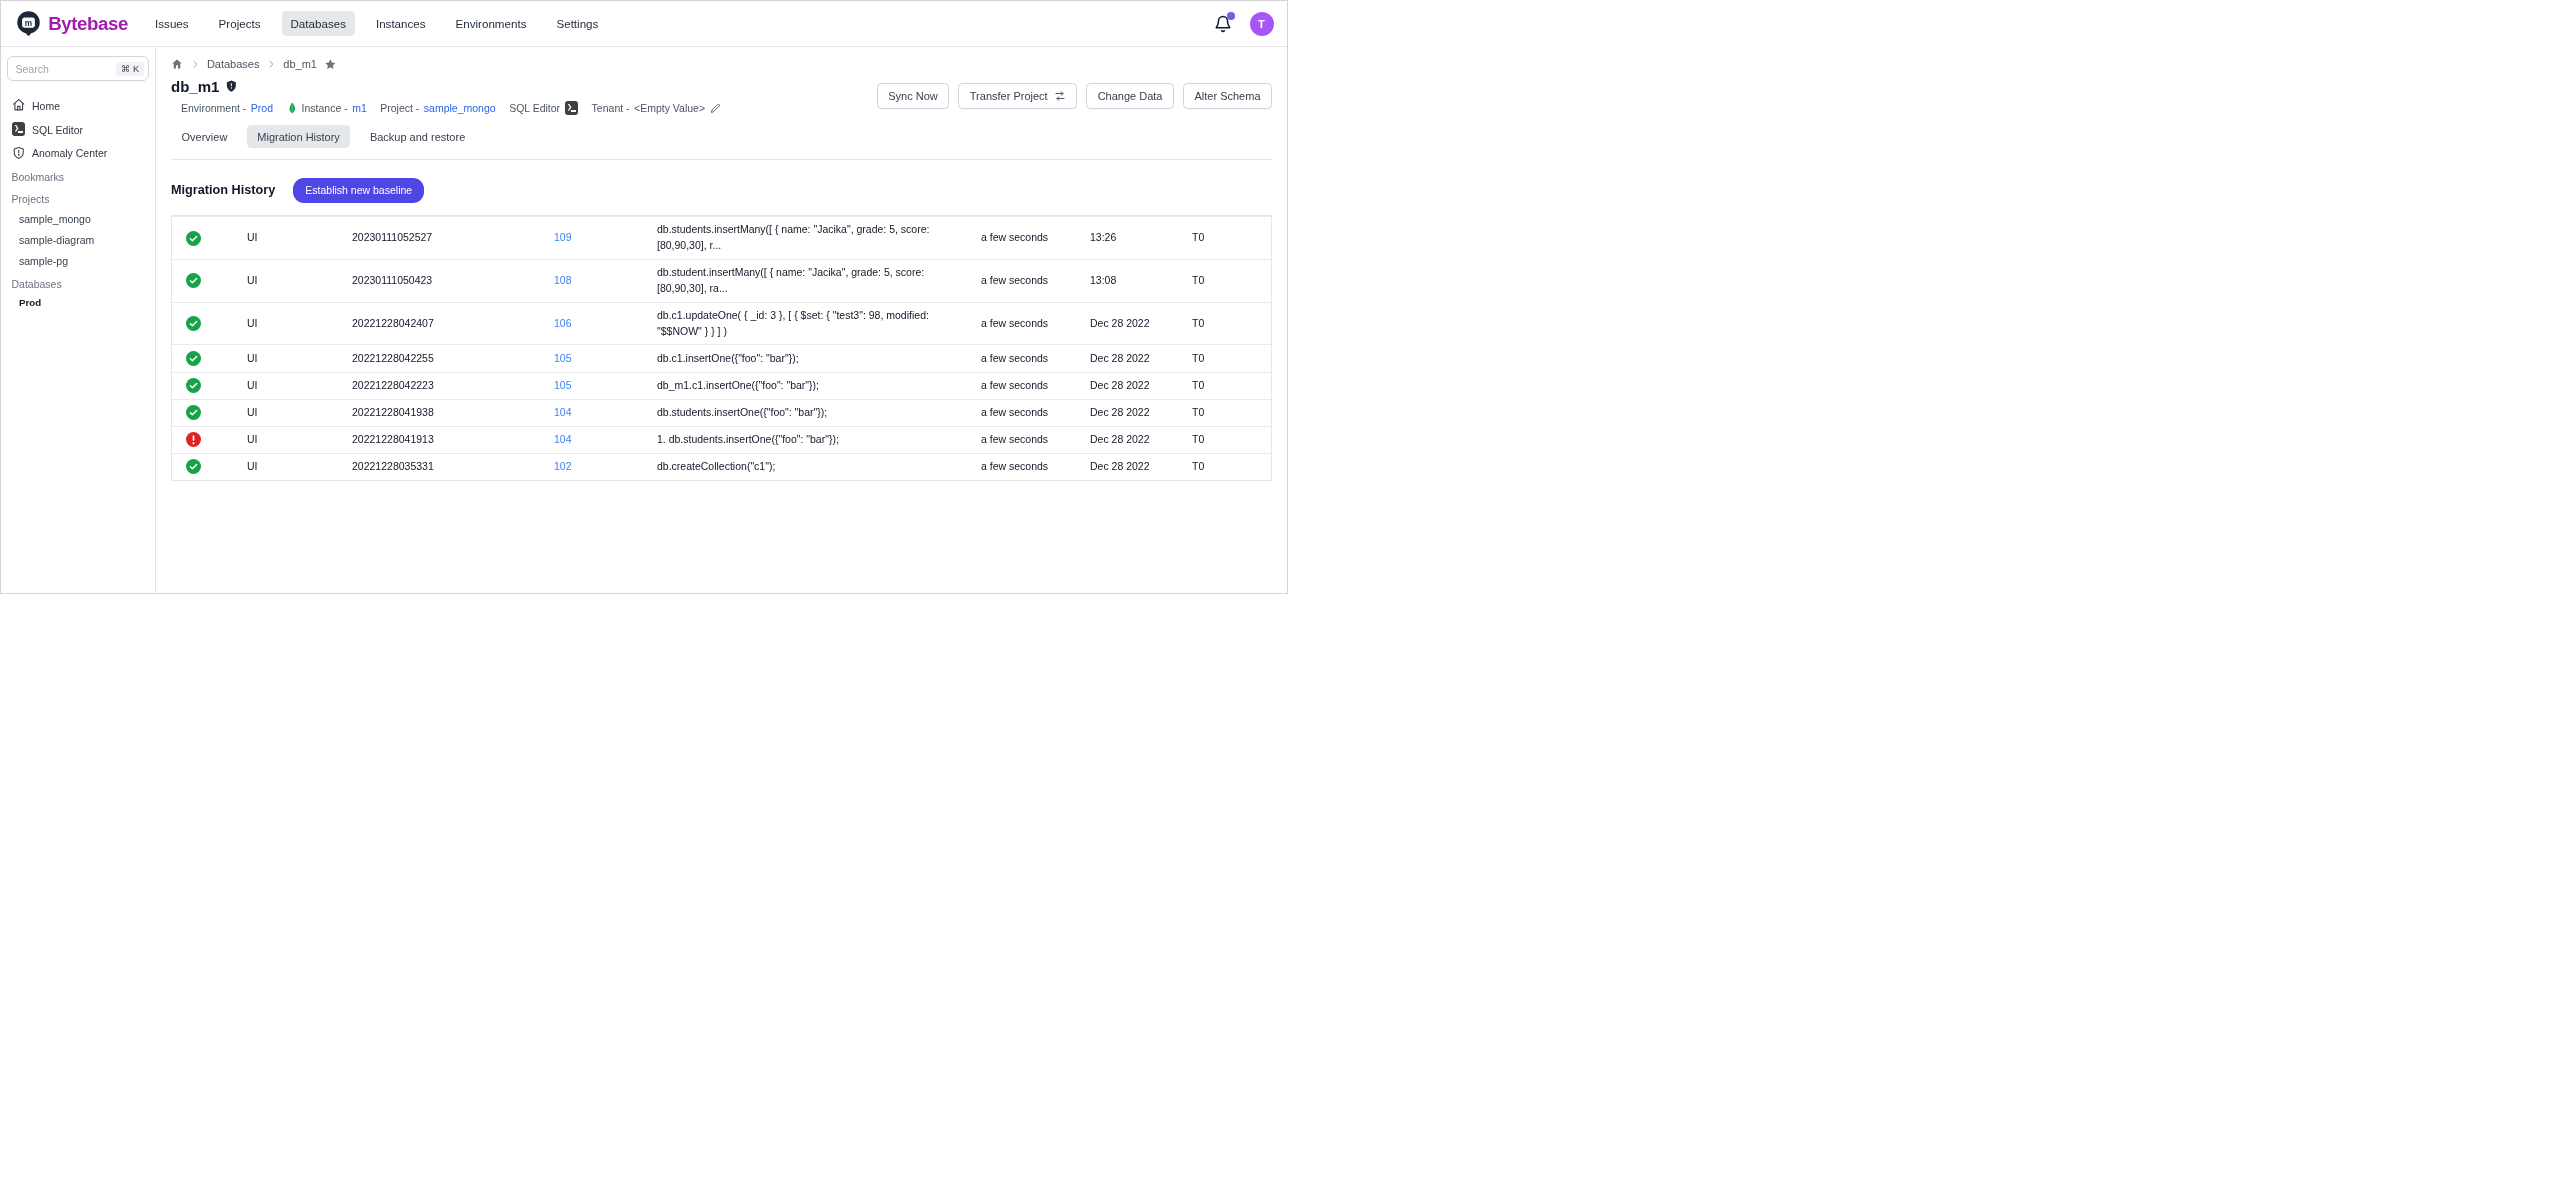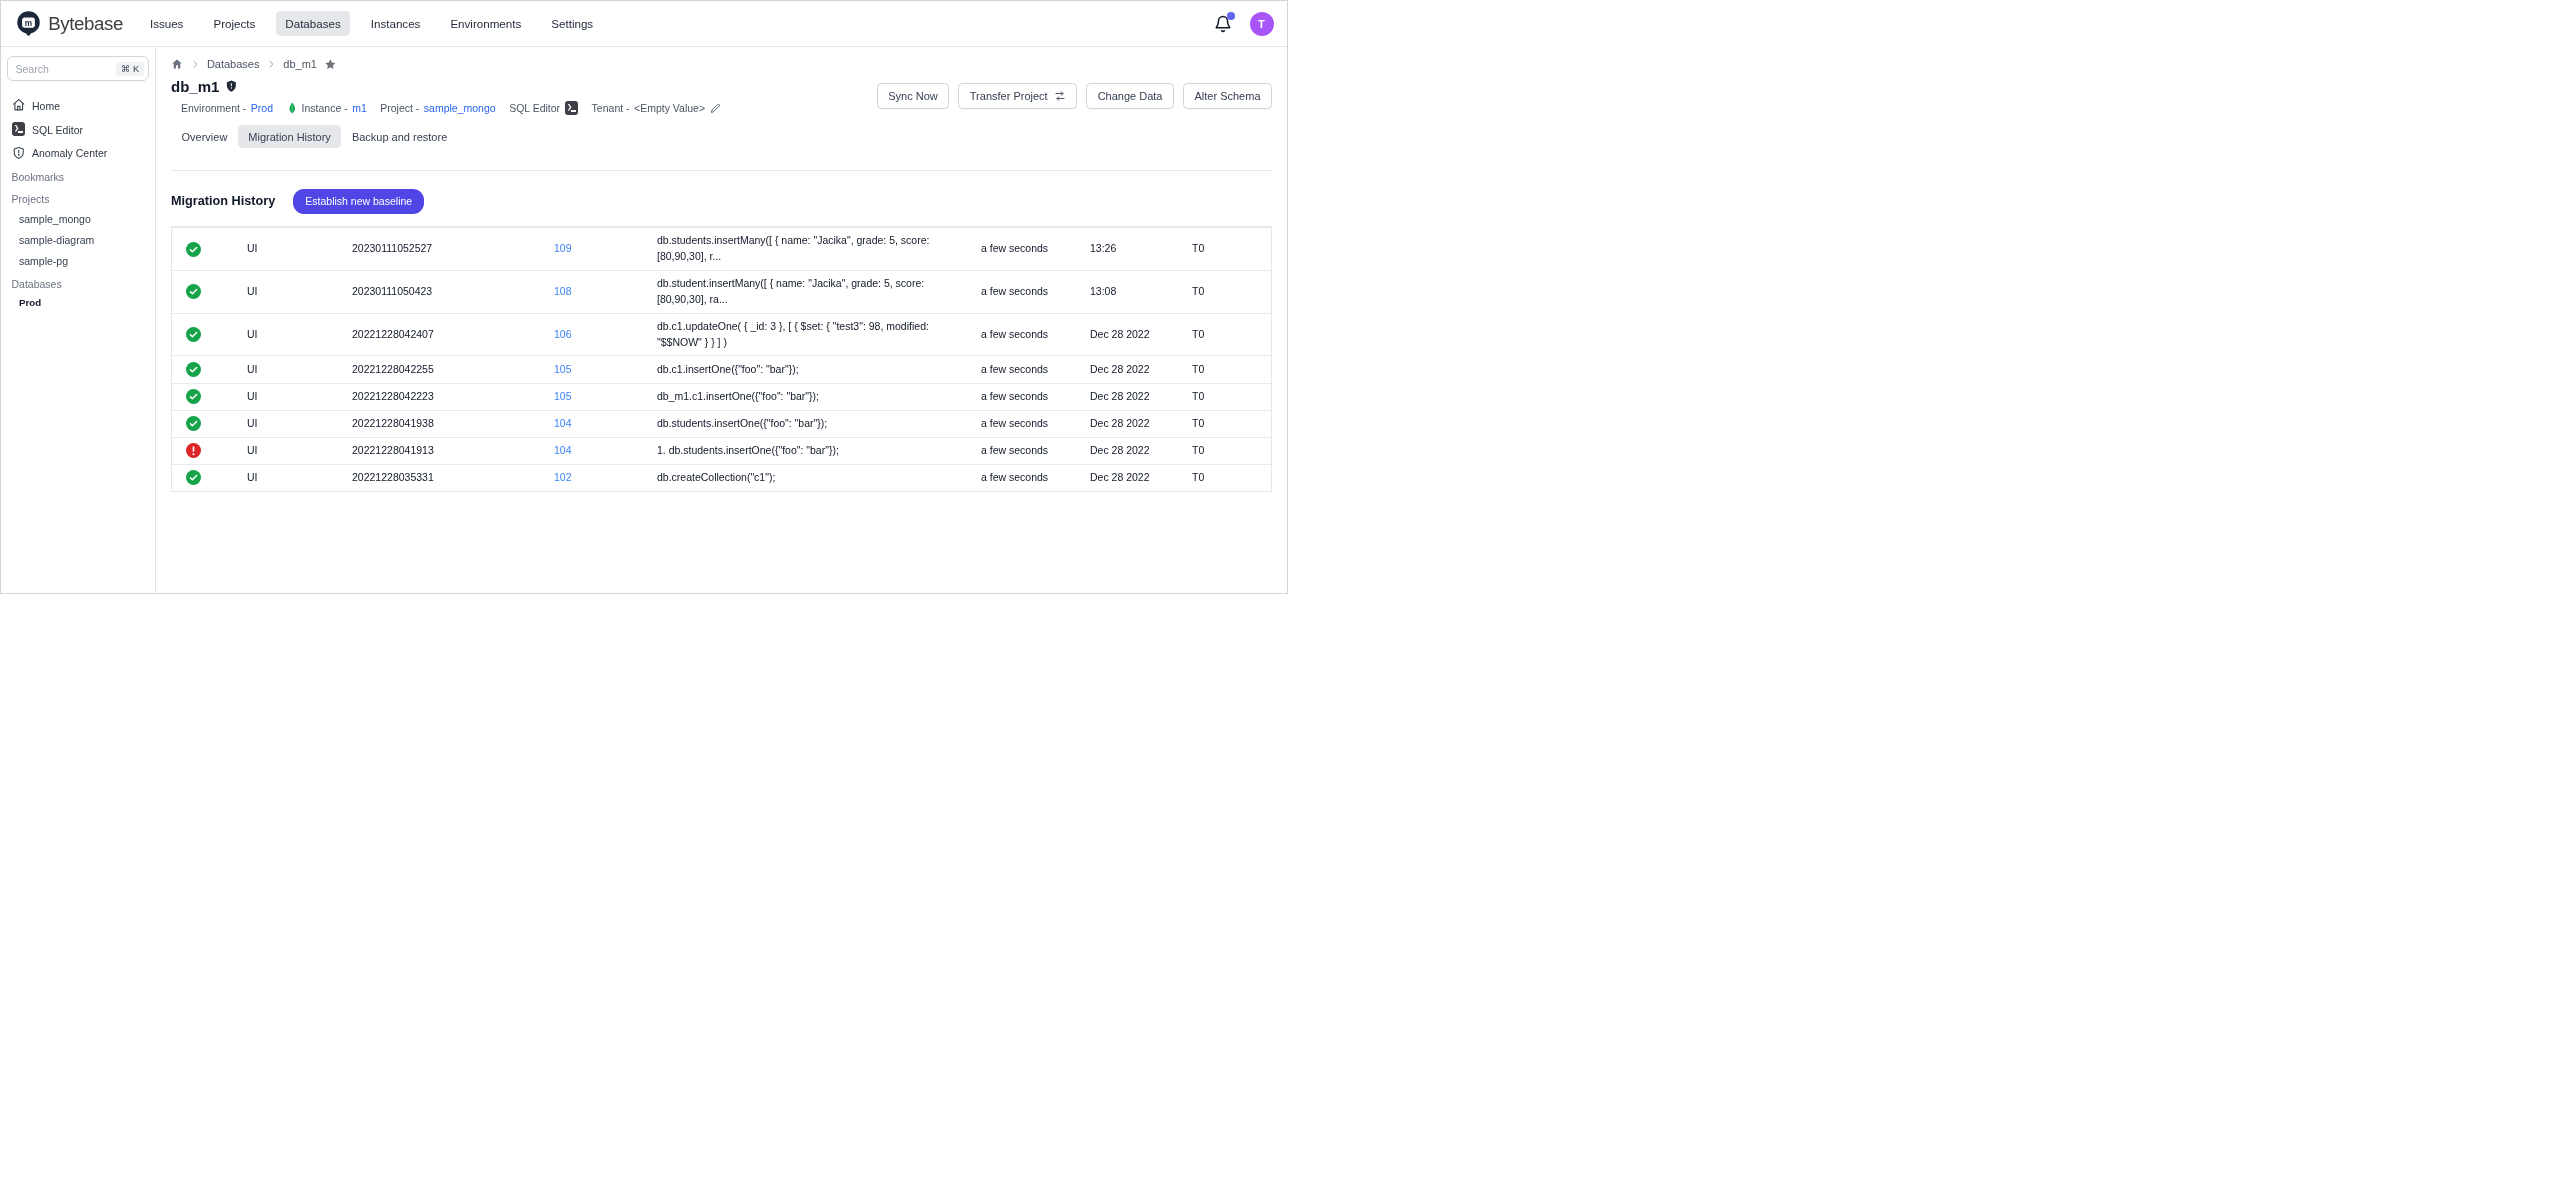--- a/index.html
+++ b/index.html
@@ -9,21 +9,21 @@
     border: 0.7px solid #d4d4d8; display: flex; flex-direction: column;
     overflow: hidden; position: relative;
   }
 
   
   .navbar {
     height: 46px; flex: 0 0 46px; display: flex; align-items: center;
     padding: 0 13.5px; border-bottom: 0.7px solid #e5e7eb; background: #fff;
   }
   .brand { display: flex; align-items: center; gap: 6.7px; }
-  .brand-text { font-size: 18.7px; font-weight: 400; color: #404040; letter-spacing: -0.4px; }
+  .brand-text { font-size: 18.7px; font-weight: 700; color: #a21caf; letter-spacing: -0.4px; }
   .main-nav { display: flex; align-items: center; gap: 12px; margin-left: 18px; }
   .nav-item { font-size: 11.6px; color: #1f2937; padding: 6px 9px; border-radius: 4.5px; cursor: pointer; white-space: nowrap; }
   .nav-item.active { background: #e5e7eb; }
   .nav-right { margin-left: auto; display: flex; align-items: center; gap: 18px; }
   .bell-wrap { position: relative; width: 18px; height: 18px; color: #111827; cursor: pointer; }
   .bell-dot { position: absolute; top: -2.2px; right: -3px; width: 7.5px; height: 7.5px; border-radius: 50%; background: #6366f1; }
   .avatar {
     width: 24px; height: 24px; border-radius: 50%; background: #a855f7;
     color: #fff; font-size: 11.2px; font-weight: 700; display: flex; align-items: center; justify-content: center; cursor: pointer;
   }
@@ -66,21 +66,21 @@
   .meta-group { display: flex; align-items: center; gap: 4.5px; }
   .meta-link { color: #2563eb; cursor: pointer; }
   .action-btns { margin-left: auto; display: flex; gap: 9px; align-self: center; }
   .btn {
     background: #fff; border: 0.7px solid #d1d5db; border-radius: 4.5px; padding: 6px 10.5px;
     font-size: 11px; color: #374151; font-weight: 500; cursor: pointer; display: flex; align-items: center; gap: 6px;
     box-shadow: 0 0.7px 0.7px rgba(0,0,0,.03); white-space: nowrap; font-family: inherit;
   }
   .btn .ico { display: flex; color: #4b5563; }
 
-  .tabs-bar { margin-top: 10.5px; border-bottom: 0.7px solid #e5e7eb; padding-bottom: 22px; display: flex; }
+  .tabs-bar { margin-top: 10.5px; border-bottom: 0.7px solid #e5e7eb; padding-bottom: 11px; display: flex; gap: 9px; }
   .tab { font-size: 11px; color: #374151; padding: 5.2px 10.5px; border-radius: 4.5px; cursor: pointer; }
   .tab.active { background: #e5e7eb; }
 
   .section-head { margin-top: 18px; display: flex; align-items: center; gap: 12px; }
   .section-title { font-size: 12.7px; font-weight: 700; color: #111827; }
   .btn-primary {
     background: #4f46e5; color: #fff; border: none; border-radius: 11px; padding: 6.7px 12px;
     font-size: 10.5px; font-weight: 500; cursor: pointer; font-family: inherit; margin-left: 6px;
   }
 

